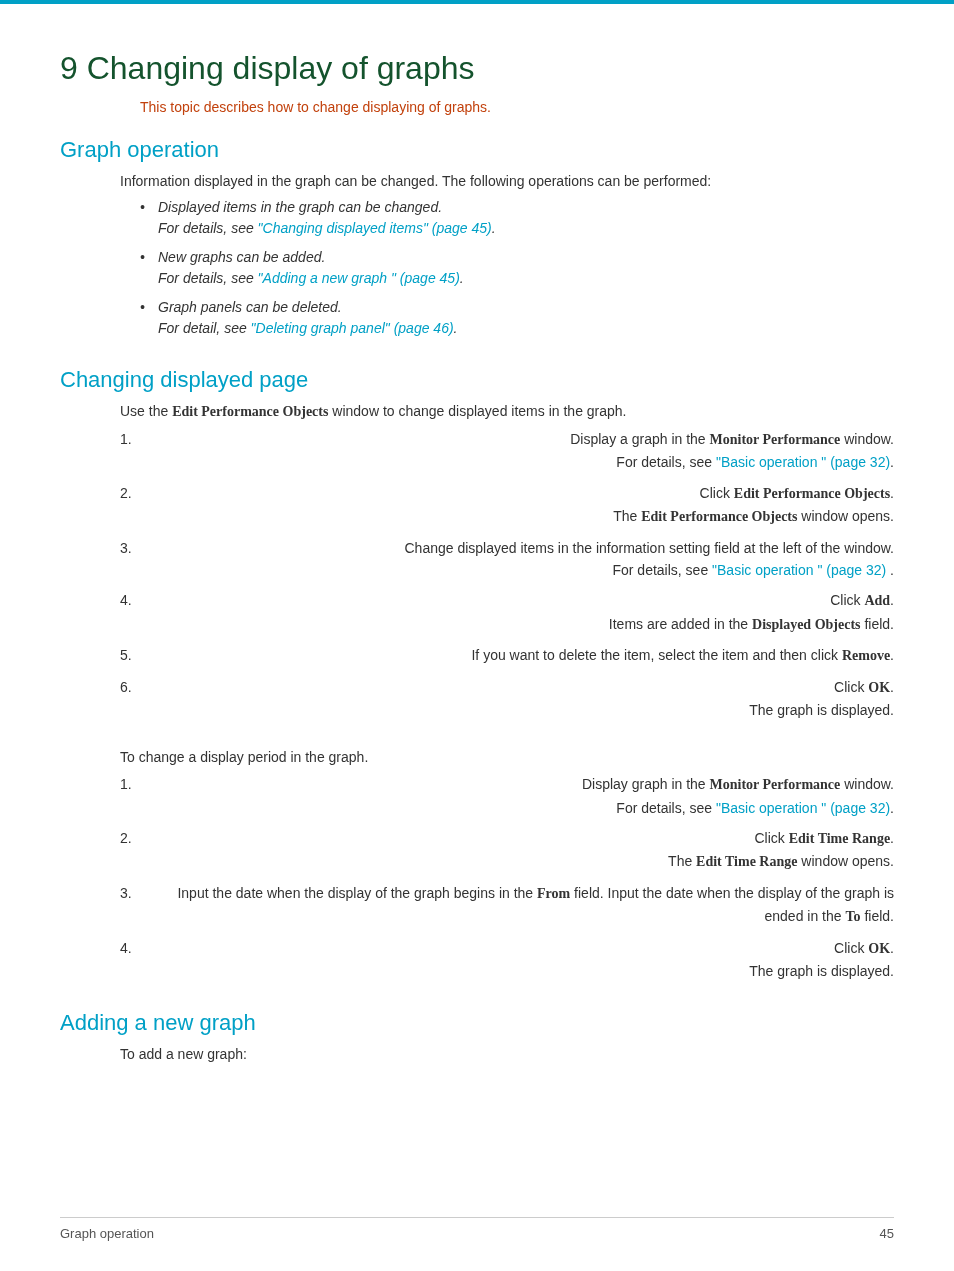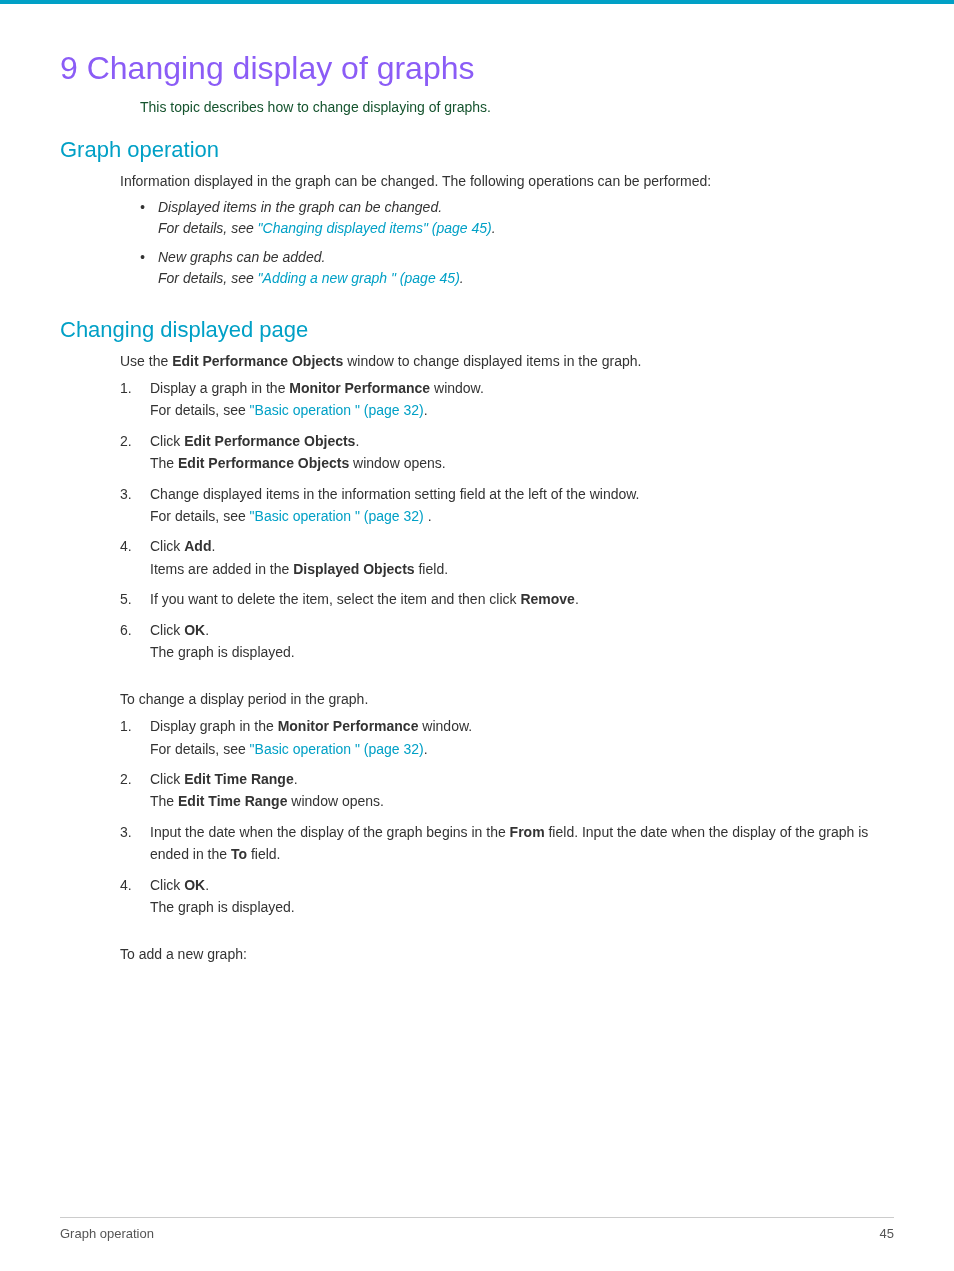--- a/index.html
+++ b/index.html
@@ -16,29 +16,29 @@
       position: absolute;
       top: 0;
       left: 0;
       right: 0;
       height: 4px;
       background: #00a0c6;
     }
     h1 {
       font-size: 32px;
       font-weight: normal;
-      color: #8b5cf6;
+      color: #14532d;
       margin-bottom: 12px;
       padding-top: 10px;
     }
     .intro-text {
       margin-left: 80px;
       margin-bottom: 22px;
       font-size: 14px;
-      color: #14532d;
+      color: #c2410c;
     }
     h2 {
       font-size: 22px;
       font-weight: normal;
       color: #00a0c6;
       margin-bottom: 10px;
     }
     .section {
       margin-bottom: 28px;
     }
@@ -68,20 +68,21 @@
       display: block;
     }
     a.link {
       color: #00a0c6;
       text-decoration: none;
     }
     ol.steps {
       margin-left: 60px;
       list-style: none;
       counter-reset: step-counter;
+      text-align: right;
     }
     ol.steps li {
       counter-increment: step-counter;
       position: relative;
       padding-left: 30px;
       margin-bottom: 8px;
       line-height: 1.6;
     }
     ol.steps li::before {
       content: counter(step-counter) ".";
@@ -100,21 +101,21 @@
       right: 60px;
       left: 60px;
       display: flex;
       justify-content: space-between;
       align-items: center;
       font-size: 13px;
       color: #555;
       border-top: 1px solid #ccc;
       padding-top: 8px;
     }
-    b { font-weight: bold; }
+    b { font-weight: bold; font-family: Liberation Serif, serif; }
   </style>
 </head>
 <body>
 
 <div class="top-border"></div>
 
 <h1>9 Changing display of graphs</h1>
 <p class="intro-text">This topic describes how to change displaying of graphs.</p>
 
 <div class="section" id="graph-operation">
@@ -122,20 +123,24 @@
   <p class="section-intro">Information displayed in the graph can be changed. The following operations can be performed:</p>
   <ul class="bullet-list">
     <li>
       Displayed items in the graph can be changed.
       <span class="sub-text">For details, see <a class="link" href="#changing-displayed-items">"Changing displayed items" (page 45)</a>.</span>
     </li>
     <li>
       New graphs can be added.
       <span class="sub-text">For details, see <a class="link" href="#adding-new-graph">"Adding a new graph " (page 45)</a>.</span>
     </li>
+    <li>
+      Graph panels can be deleted.
+      <span class="sub-text">For detail, see <a class="link" href="#deleting-graph-panel">"Deleting graph panel" (page 46)</a>.</span>
+    </li>
   </ul>
 </div>
 
 <div class="section" id="changing-displayed-items">
   <h2>Changing displayed page</h2>
   <p class="section-intro">Use the <b>Edit Performance Objects</b> window to change displayed items in the graph.</p>
   <ol class="steps">
     <li>
       Display a graph in the <b>Monitor Performance</b> window.
       <span class="step-sub">For details, see <a class="link" href="#basic-operation">"Basic operation " (page 32)</a>.</span>
@@ -177,19 +182,20 @@
       Input the date when the display of the graph begins in the <b>From</b> field. Input the date when the display of the graph is ended in the <b>To</b> field.
     </li>
     <li>
       Click <b>OK</b>.
       <span class="step-sub">The graph is displayed.</span>
     </li>
   </ol>
 </div>
 
 <div class="section" id="adding-new-graph">
+  <h2>Adding a new graph</h2>
   <p class="section-intro">To add a new graph:</p>
 </div>
 
 <div class="footer">
   <span>Graph operation</span>
   <span>45</span>
 </div>
 
 </body></html>

